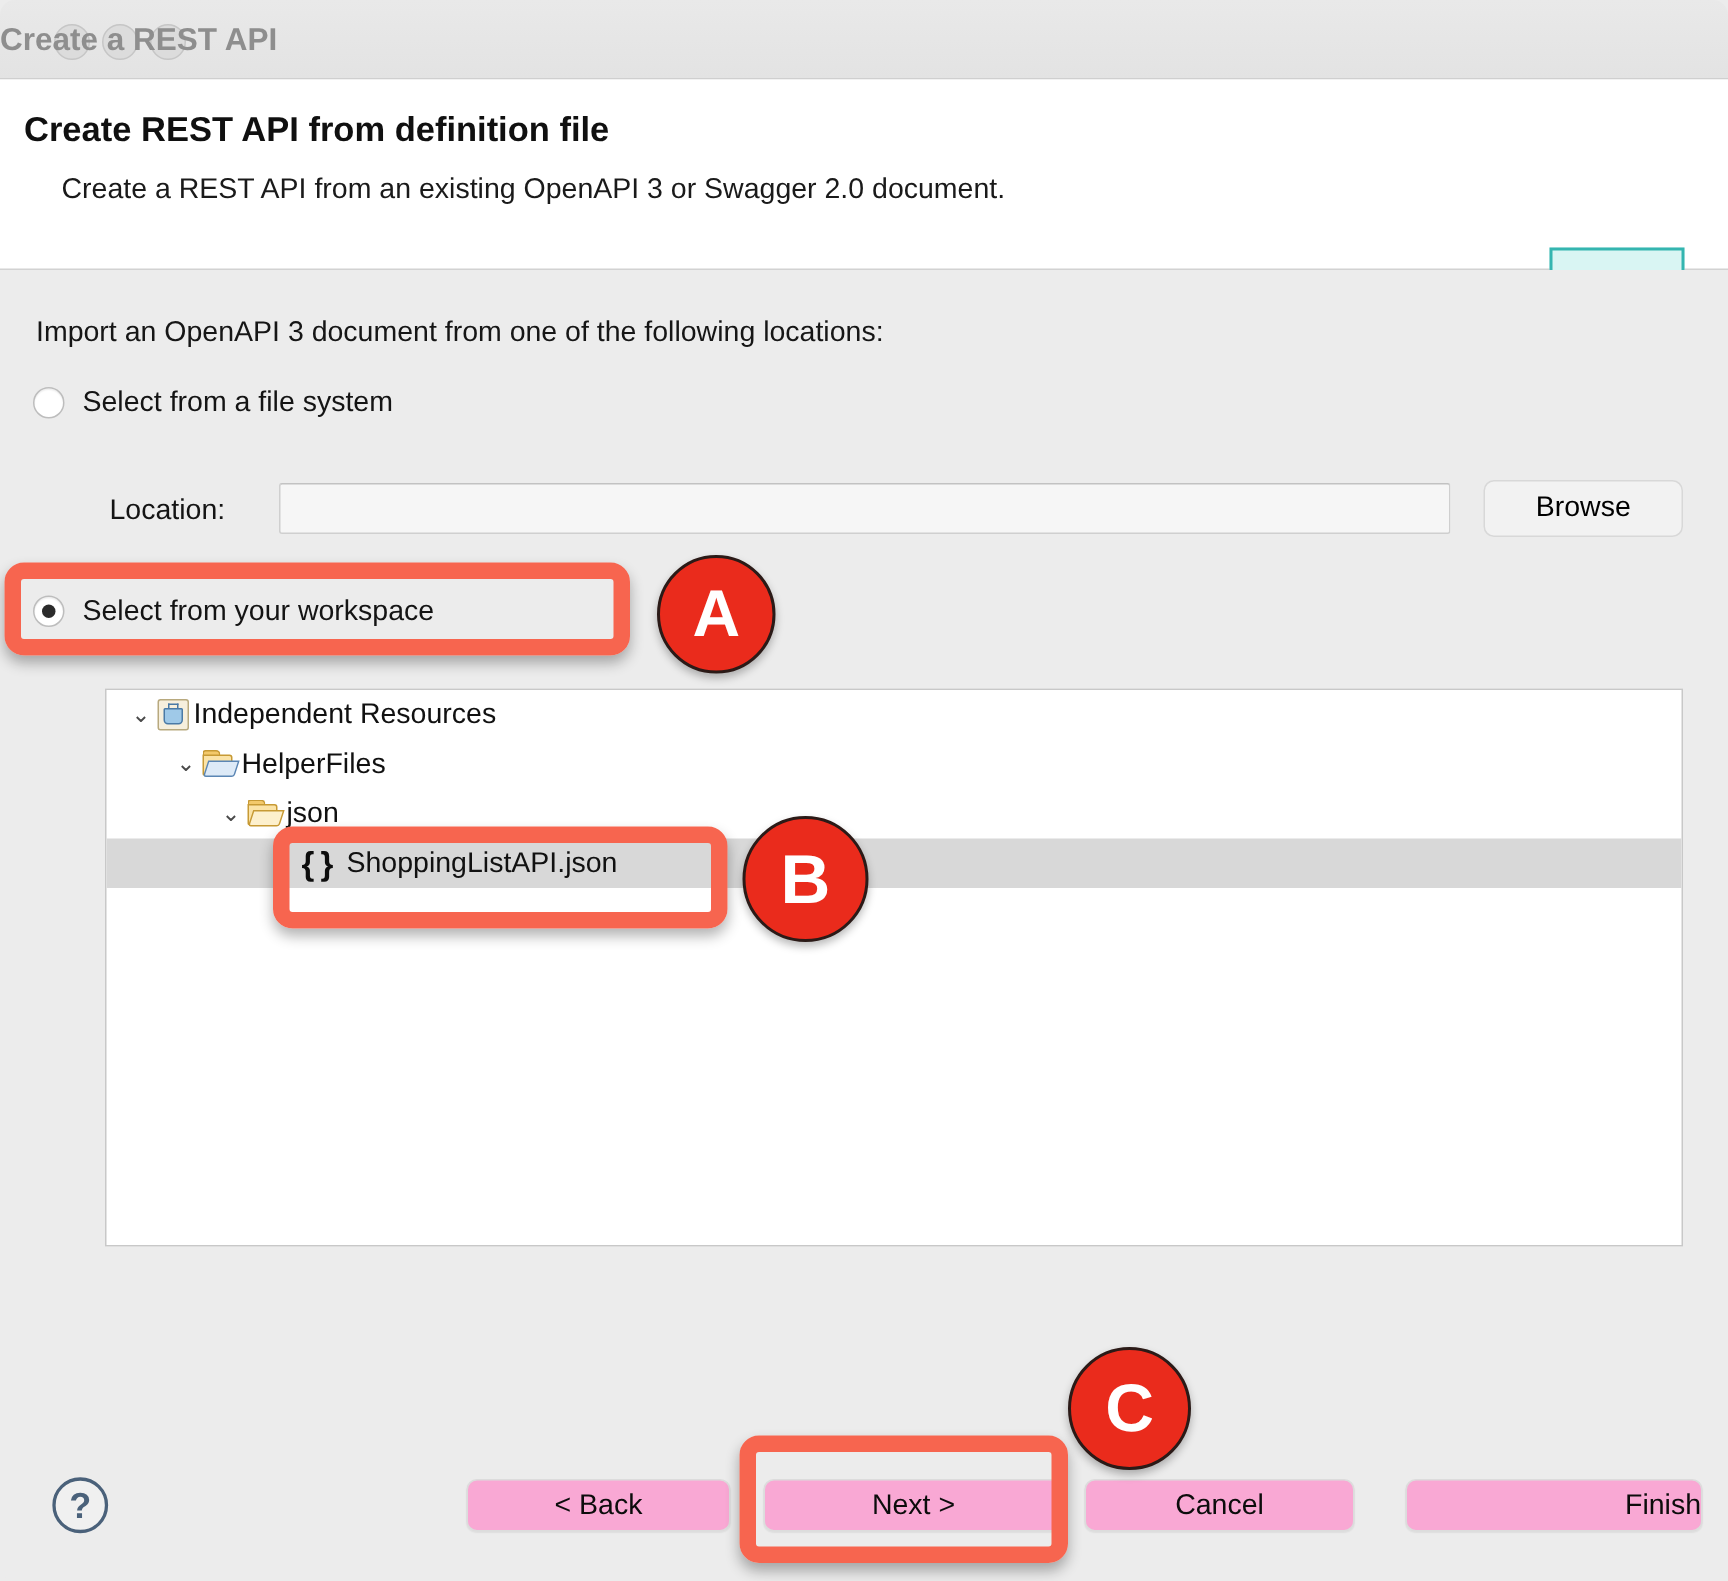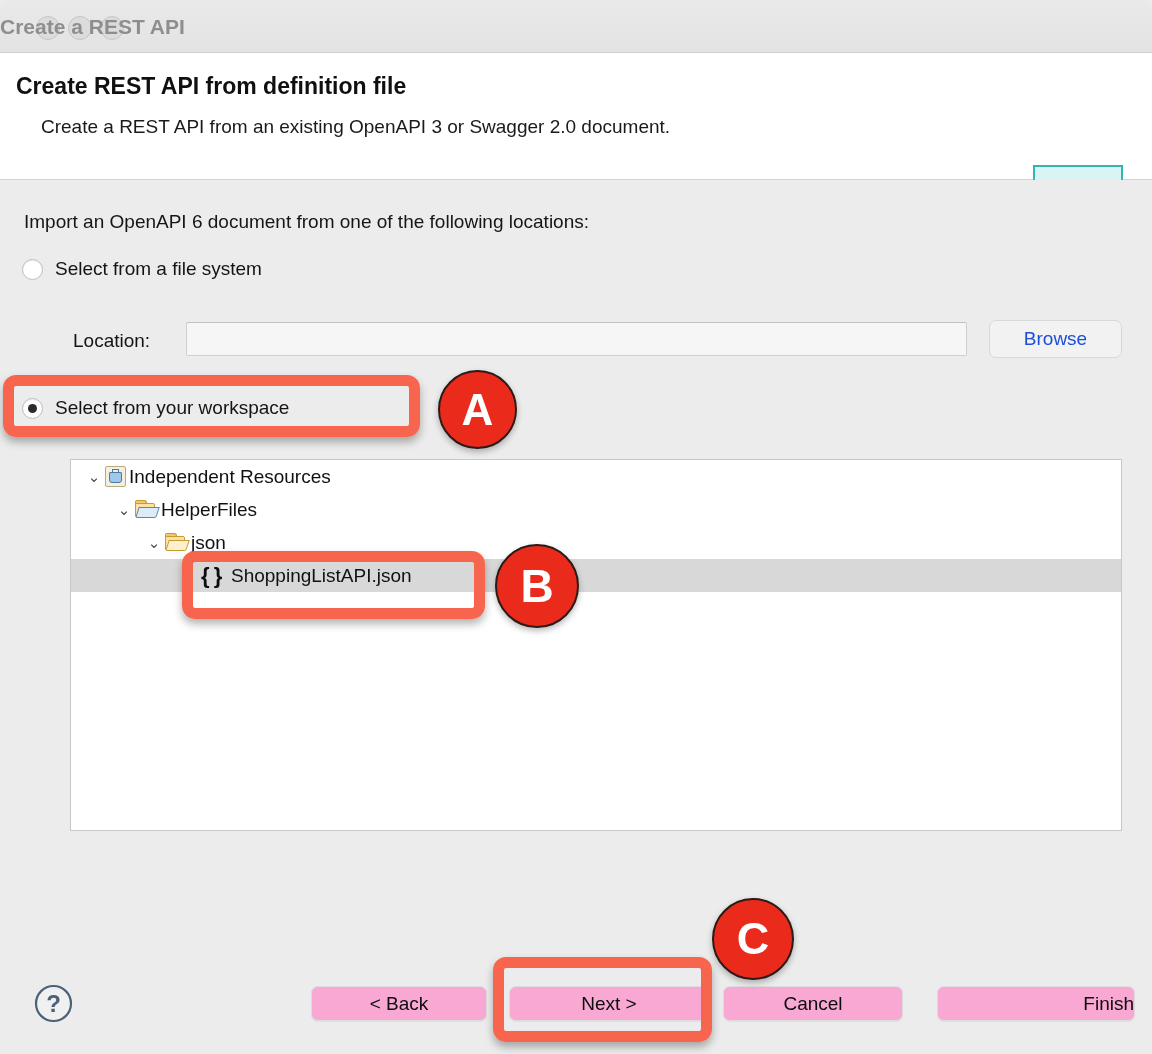--- a/index.html
+++ b/index.html
@@ -108,21 +108,21 @@
     position: absolute;
     left: 24px; top: 31px;
     font-size: 19px;
     color: #161616;
   }
 
   
   .radio-row {
     position: absolute;
     display: flex;
-    align-items: flex-end;
+    align-items: flex-start;
   }
   .radio-outer {
     width: 21px; height: 21px;
     border-radius: 50%;
     background: #ffffff;
     border: 1px solid #bdbdbd;
     box-shadow: inset 0 1px 1px rgba(0,0,0,0.07);
     box-sizing: border-box;
     display: flex;
     align-items: center;
@@ -169,21 +169,21 @@
   .browse-button {
     position: absolute;
     left: 989px; top: 140px;
     width: 133px; height: 38px;
     background: #f2f2f2;
     border: 1px solid #d8d8d8;
     border-radius: 7px;
     box-sizing: border-box;
     font-family: "Liberation Sans", sans-serif;
     font-size: 19px;
-    color: #1d4ed8;
+    color: #000000;
   }
 
   
   .tree-panel {
     position: absolute;
     left: 70px; top: 279px;
     width: 1052px; height: 372px;
     background: #ffffff;
     border: 1px solid #c8c8c8;
     box-sizing: border-box;
@@ -368,21 +368,21 @@
 
   <div class="header">
     <div class="header-title">Create REST API from definition file</div>
     <div class="header-sub">Create a REST API from an existing OpenAPI 3 or Swagger 2.0 document.</div>
     <div class="api-badge">api</div>
     <div class="api-underline"></div>
   </div>
 
   <div class="body-area">
 
-    <div class="intro-text">Import an OpenAPI 6 document from one of the following locations:</div>
+    <div class="intro-text">Import an OpenAPI 3 document from one of the following locations:</div>
 
     <div class="radio-row" id="radio-file">
       <span class="radio-outer"></span>
       <span class="radio-label">Select from a file system</span>
     </div>
 
     <div class="location-label">Location:</div>
     <input class="location-input" type="text" value="" placeholder="" style="">
     <button class="browse-button">Browse</button>
 

